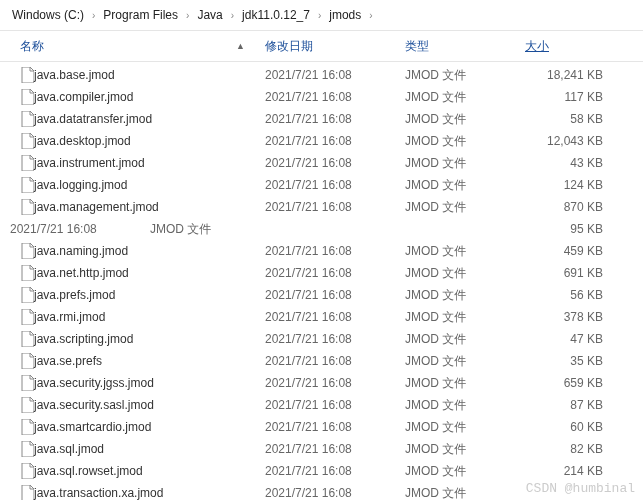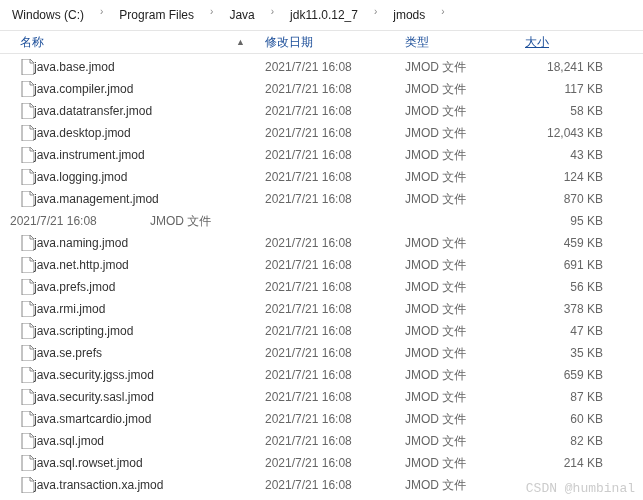--- a/index.html
+++ b/index.html
@@ -1,20 +1,20 @@
 <!DOCTYPE html>
 <html><head>
 <meta charset="utf-8">
 <style>
 * { margin: 0; padding: 0; box-sizing: border-box; font-family: "Microsoft YaHei", "Segoe UI", sans-serif; }
 body { background: #fff; font-size: 12px; color: #333; width: 643px; height: 500px; overflow: hidden; position: relative; }
-.breadcrumb { display: flex; align-items: flex-start; padding: 6px 10px; gap: 12px; color: #222; }
+.breadcrumb { display: flex; align-items: center; padding: 6px 10px; gap: 4px; color: #222; }
 .bc-item { cursor: pointer; padding: 2px 2px; }
 .bc-sep { color: #888; font-size: 10px; padding: 0 2px; }
-.header-row { display: flex; align-items: center; border-bottom: 1px solid #e5e5e5; border-top: 1px solid #e5e5e5; padding: 0 10px; height: 24px; color: #1a4d99; }
+.header-row { display: flex; align-items: center; border-bottom: 1px solid #e5e5e5; border-top: 1px solid #e5e5e5; padding: 0 10px; height: 32px; color: #1a4d99; }
 .col-name { flex: 0 0 255px; display: flex; align-items: center; gap: 8px; padding-left: 10px; }
 .col-date { flex: 0 0 140px; }
 .col-type { flex: 0 0 120px; }
 .col-size { flex: 1; text-align: right; padding-right: 30px; }
 .sort-arrow { font-size: 9px; color: #666; margin-left: auto; margin-right: 20px; }
 .file-list { padding-top: 2px; }
 .file-row { display: flex; align-items: center; height: 22px; padding: 0 10px; }
 .fr-name { flex: 0 0 255px; display: flex; align-items: center; padding-left: 10px; }
 .fr-date { flex: 0 0 140px; color: #666; }
 .fr-type { flex: 0 0 120px; color: #666; }

